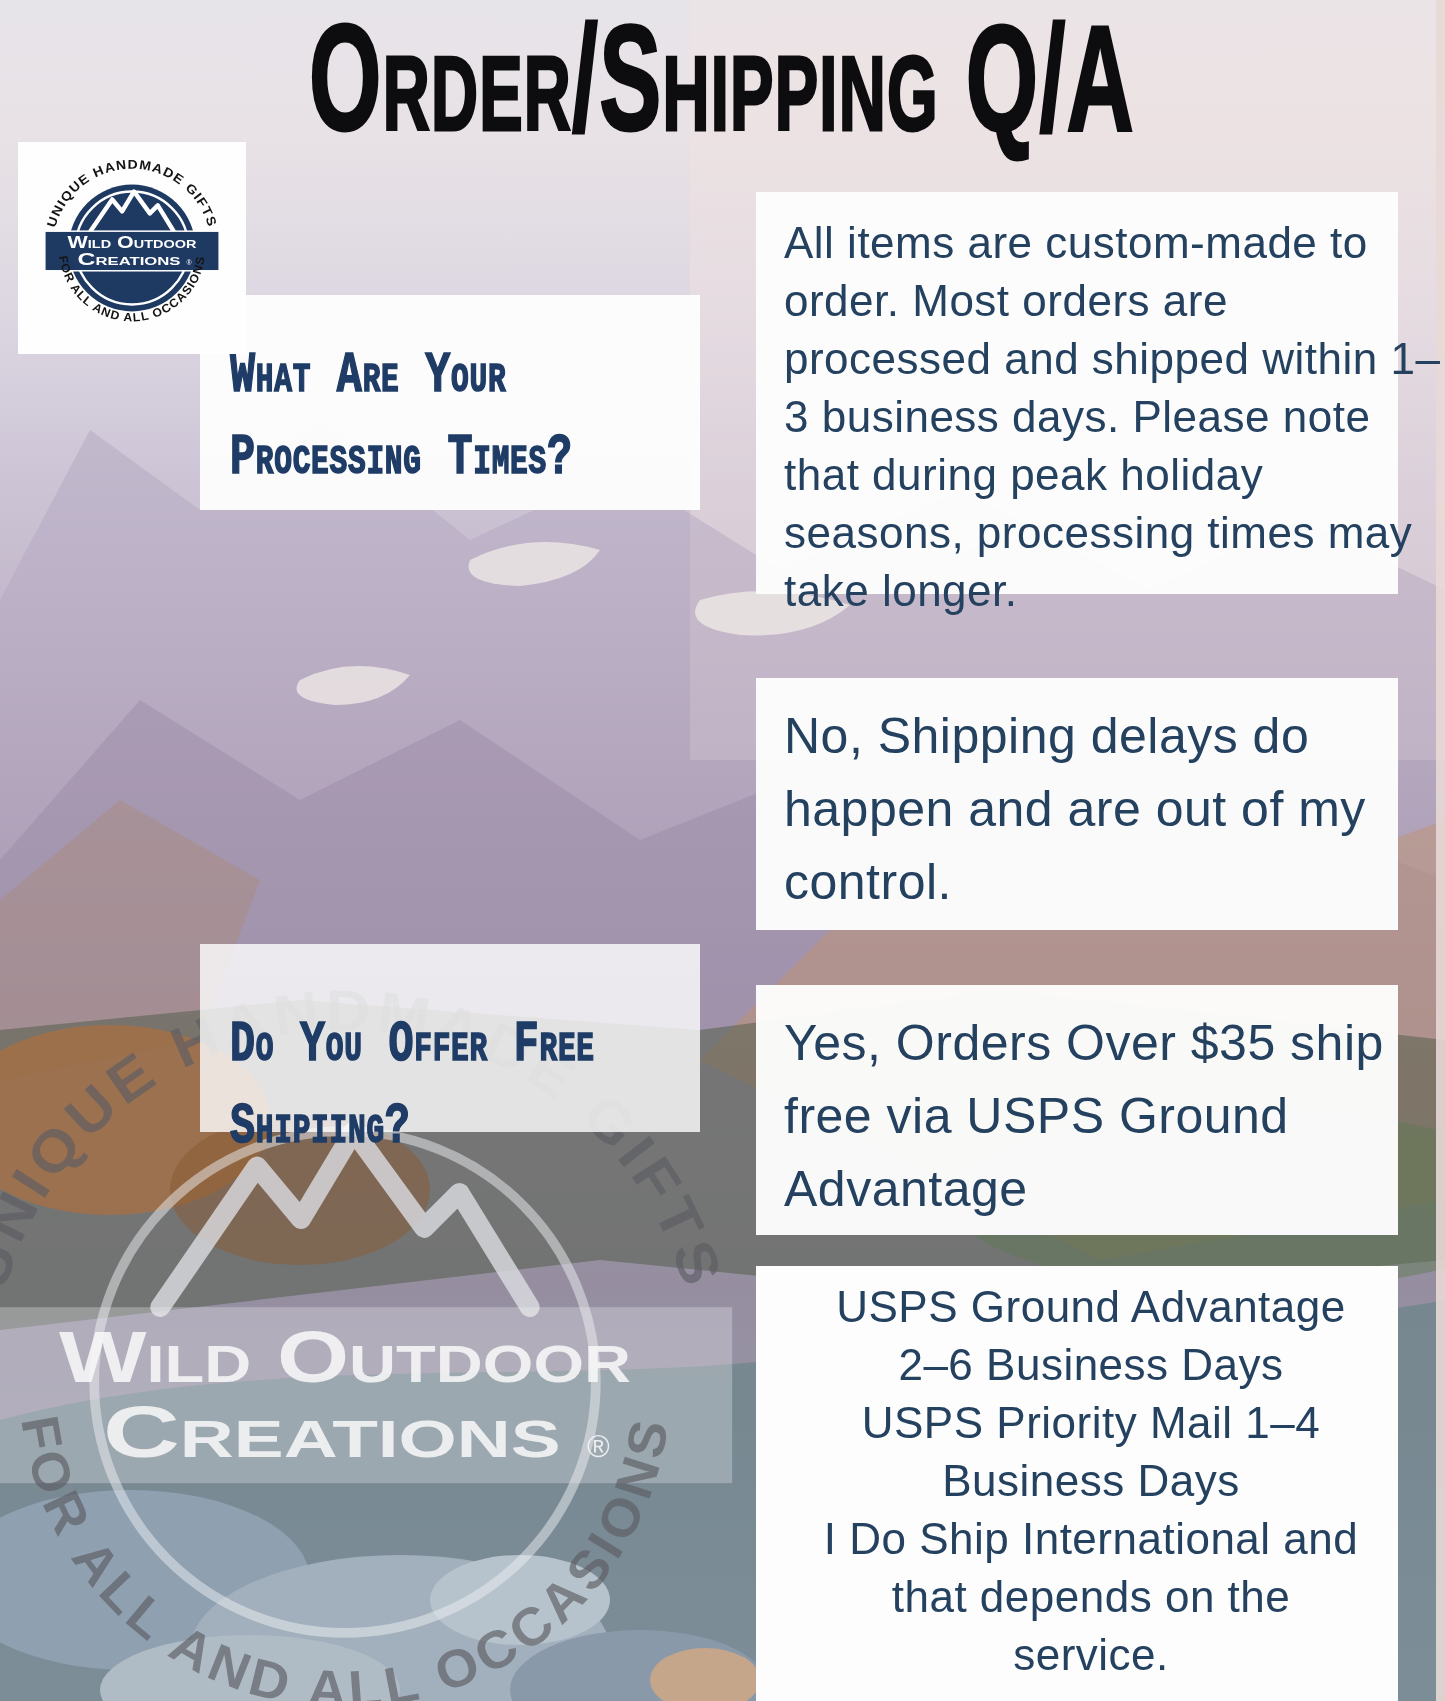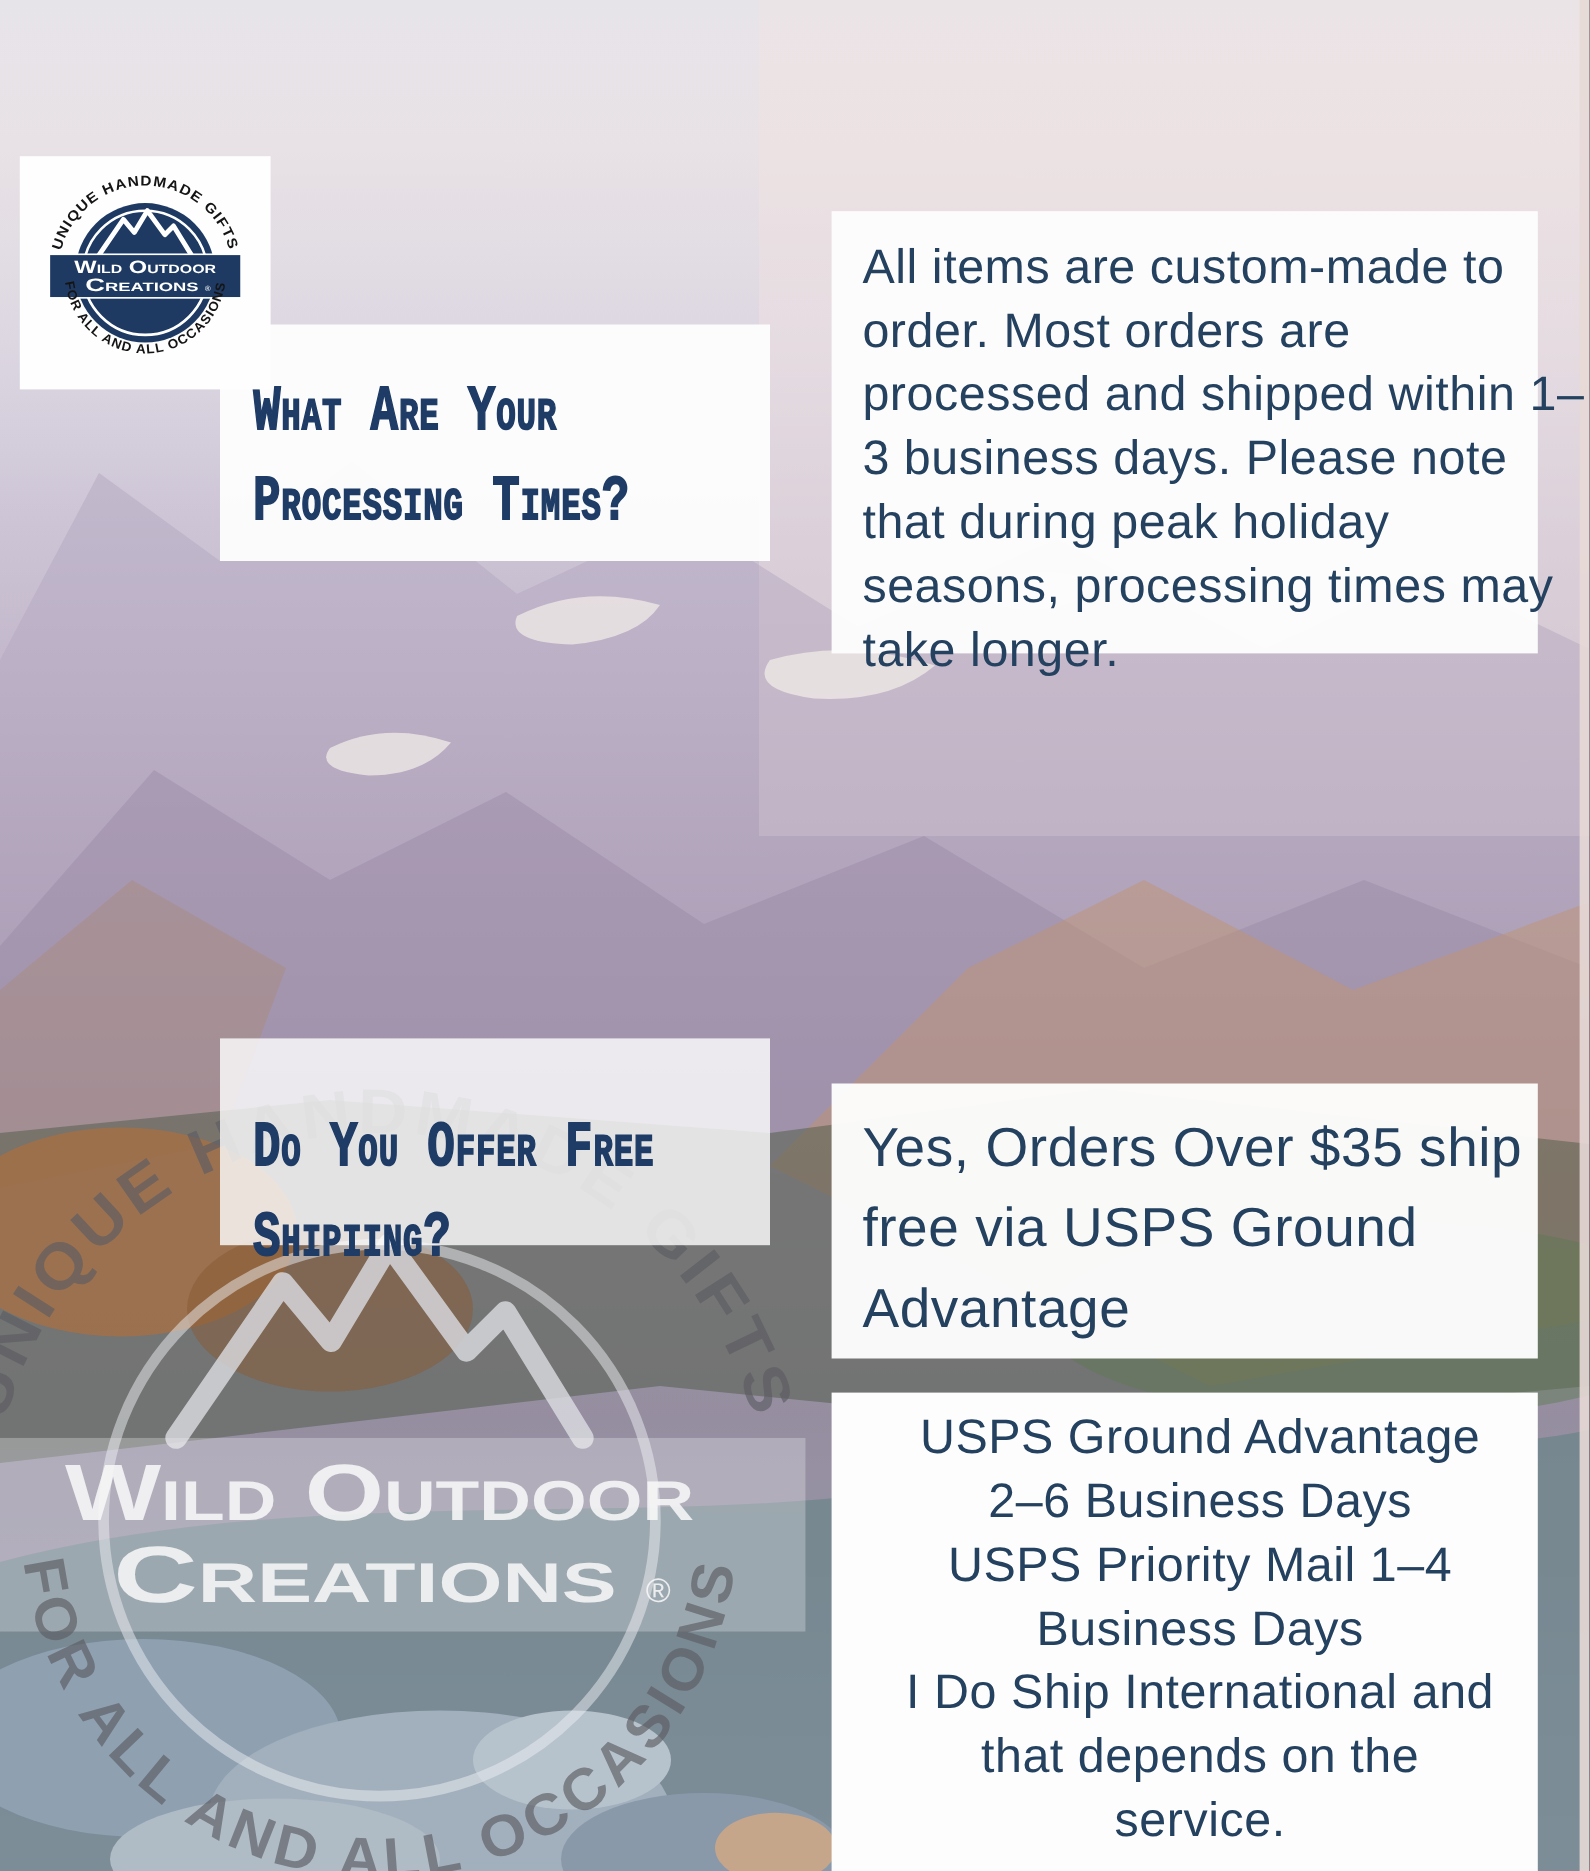--- a/index.html
+++ b/index.html
@@ -100,20 +100,23 @@
     <path d="M58,88 L80,56 L90,68 L102,48 L118,70 L126,62 L142,88" fill="none" stroke="#dcdde2" stroke-width="4.5" stroke-linejoin="round" stroke-linecap="round" opacity="0.8"></path>
     <rect x="12" y="88" width="176" height="40" fill="#f2f2f5" opacity="0.30"></rect>
     <text x="100" y="105" text-anchor="middle" font-size="16.5" font-weight="700" fill="#fafafa" opacity="0.85" style="font-variant:small-caps" textLength="130" lengthAdjust="spacingAndGlyphs">Wild Outdoor</text>
     <text x="97" y="122" text-anchor="middle" font-size="16.5" font-weight="700" fill="#fafafa" opacity="0.85" style="font-variant:small-caps" textLength="104" lengthAdjust="spacingAndGlyphs">Creations</text>
     <text x="155" y="122" font-size="7" fill="#fafafa" opacity="0.85">®</text>
     <text class="badge-arc" font-size="12" fill="#5d5d63" opacity="0.65" text-anchor="middle">
       <textPath href="#wmArcBot" startOffset="50%" textLength="215" lengthAdjust="spacingAndGlyphs">FOR ALL AND ALL OCCASIONS</textPath>
     </text>
   </svg>
 
+  <div class="page-title">
+    <span class="title-inner">Order/Shipping Q/A</span>
+  </div>
 
   <div class="logo-card">
     <svg width="212" height="208" viewBox="0 0 200 210">
       <defs>
         <path id="logoArcTop" d="M 20 105 A 80 80 0 0 1 180 105"></path>
         <path id="logoArcBot" d="M 26 105 A 74 74 0 0 0 174 105"></path>
       </defs>
       <text class="badge-arc" font-size="13" fill="#141414" text-anchor="middle">
         <textPath href="#logoArcTop" startOffset="50%" textLength="210" lengthAdjust="spacingAndGlyphs">UNIQUE HANDMADE GIFTS</textPath>
       </text>
@@ -130,20 +133,23 @@
     </svg>
   </div>
 
   <div id="q1" class="qbox">
     <div class="q-text q-lg">What Are Your<br>Processing Times?</div>
   </div>
   <div id="a1" class="abox">
     <div class="a-text a-sm">All items are custom-made to<br>order. Most orders are<br>processed and shipped within 1–<br>3 business days. Please note<br>that during peak holiday<br>seasons, processing times may<br>take longer.</div>
   </div>
 
+  <div id="a2" class="abox">
+    <div class="a-text a-lg">No, Shipping delays do<br>happen and are out of my<br>control.</div>
+  </div>
 
   <div id="q3" class="qbox translucent">
     <div class="q-text q-lg">Do You Offer Free<br>Shipiing?</div>
   </div>
   <div id="a3" class="abox">
     <div class="a-text a-lg">Yes, Orders Over $35 ship<br>free via USPS Ground<br>Advantage</div>
   </div>
 
   <div id="a4" class="abox">
     <div class="a-text a-sm">USPS Ground Advantage<br>2–6 Business Days<br>USPS Priority Mail 1–4<br>Business Days<br>I Do Ship International and<br>that depends on the<br>service.</div>

